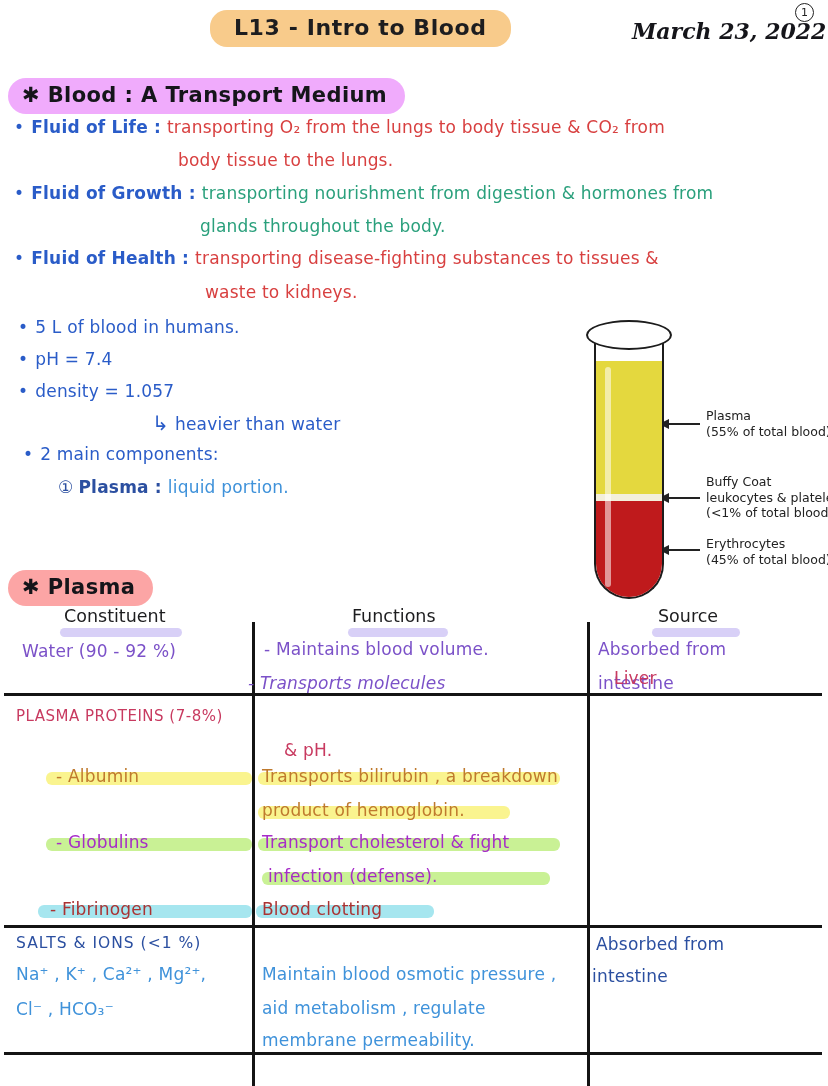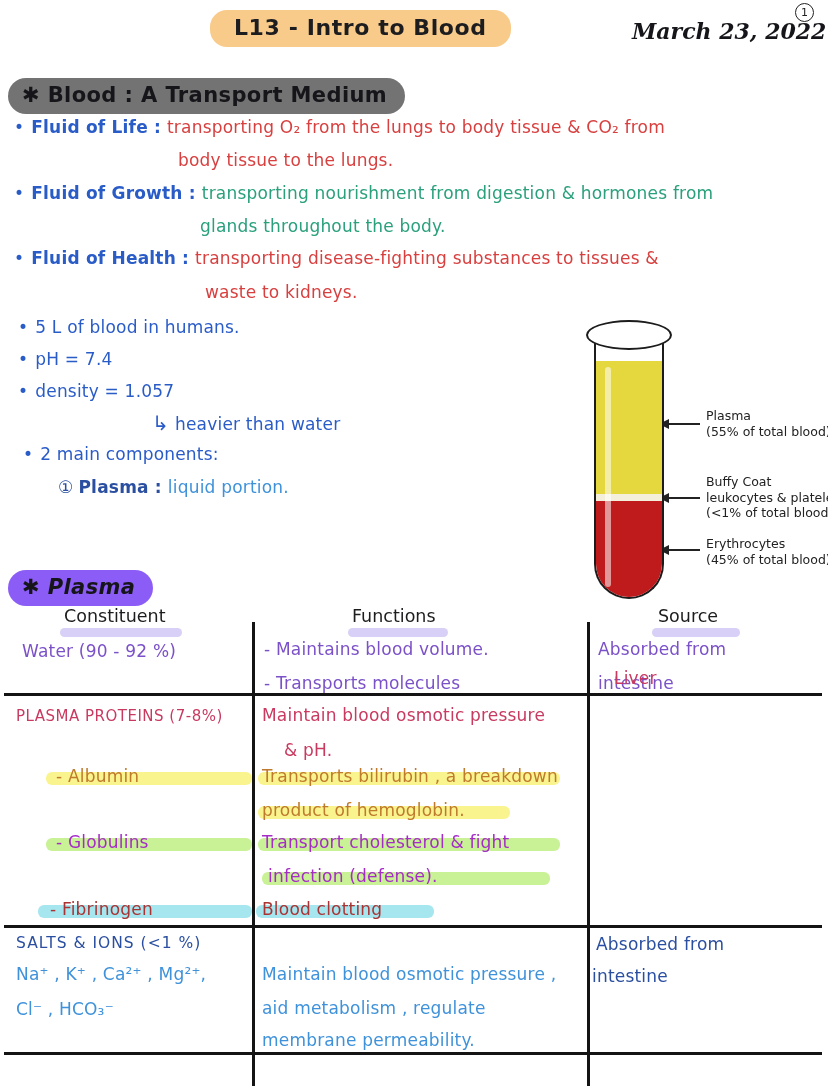--- a/index.html
+++ b/index.html
@@ -44,21 +44,21 @@
 </style>
 </head>
 <body>
 
 <div class="page">
 
   <div class="title-pill">L13 - Intro to Blood</div>
   <div class="date">March 23, 2022</div>
   <div class="pgnum">1</div>
 
-  <div class="pill" style="left:8px;top:78px;background:#737373;">✱ Blood : A Transport Medium</div>
+  <div class="pill" style="left:8px;top:78px;background:#f0abfc;">✱ Blood : A Transport Medium</div>
 
   <div class="ln" style="left:14px;top:117px;text-align:center;">
     <span class="dot c-blue">•</span><span class="lbl c-blue">Fluid of Life :</span><span class="c-red">transporting O₂ from the lungs to body tissue &amp; CO₂ from</span>
   </div>
   <div class="ln c-red" style="left:178px;top:150px;">body tissue to the lungs.</div>
 
   <div class="ln" style="left:14px;top:183px;">
     <span class="dot c-blue">•</span><span class="lbl c-blue">Fluid of Growth :</span><span class="c-green">transporting nourishment from digestion &amp; hormones from</span>
   </div>
   <div class="ln c-green" style="left:200px;top:216px;">glands throughout the body.</div>
@@ -108,43 +108,42 @@
     <div>leukocytes &amp; platelets</div>
     <div>(&lt;1% of total blood)</div>
   </div>
 
   <div class="tube-arrow" style="left:664px;top:549px;"></div>
   <div class="tube-label" style="left:706px;top:536px;">
     <div>Erythrocytes</div>
     <div>(45% of total blood)</div>
   </div>
 
-  <div class="pill" style="left:8px;top:570px;background:#8b5cf6;font-style:italic;">✱ Plasma</div>
+  <div class="pill" style="left:8px;top:570px;background:#fca5a5;">✱ Plasma</div>
 
   <div class="th" style="left:64px;top:606px;">Constituent</div>
   <div class="hl-bar" style="left:60px;top:628px;width:122px;"></div>
   <div class="th" style="left:352px;top:606px;">Functions</div>
   <div class="hl-bar" style="left:348px;top:628px;width:100px;"></div>
   <div class="th" style="left:658px;top:606px;">Source</div>
   <div class="hl-bar" style="left:652px;top:628px;width:88px;"></div>
 
   <div class="vline" style="left:252px;top:622px;height:464px;"></div>
   <div class="vline" style="left:587px;top:622px;height:464px;"></div>
   <div class="hline" style="left:4px;top:693px;width:818px;"></div>
   <div class="hline" style="left:4px;top:925px;width:818px;"></div>
   <div class="hline" style="left:4px;top:1052px;width:818px;"></div>
 
   <div class="ln c-purple tl" style="left:22px;top:641px;">Water (90 - 92 %)</div>
   <div class="ln c-purple tl" style="left:264px;top:639px;">- Maintains blood volume.</div>
-  <div class="ln c-purple tl" style="left:264px;top:673px;">- Transports molecules</div>
+  <div class="ln c-purple tl" style="left:248px;top:673px;font-style:italic;">- Transports molecules</div>
   <div class="ln c-purple tl" style="left:598px;top:639px;">Absorbed from</div>
   <div class="ln c-purple tl" style="left:598px;top:673px;">intestine</div>
 
   <div class="ln c-crimson tl" style="left:16px;top:707px;font-size:15px;letter-spacing:.5px;">PLASMA PROTEINS (7-8%)</div>
-  <div class="ln c-crimson tl" style="left:262px;top:705px;">Maintain blood osmotic pressure</div>
   <div class="ln c-crimson tl" style="left:284px;top:740px;">&amp;  pH.</div>
   <div class="ln c-crimson tl" style="left:602px;top:668px;margin-left:12px;">Liver</div>
 
   <div class="band y" style="left:46px;top:772px;width:206px;"></div>
   <div class="ln c-orange tl" style="left:56px;top:766px;">- Albumin</div>
   <div class="band y" style="left:258px;top:772px;width:302px;"></div>
   <div class="ln c-orange tl" style="left:262px;top:766px;">Transports bilirubin , a breakdown</div>
   <div class="band y" style="left:258px;top:806px;width:252px;"></div>
   <div class="ln c-orange tl" style="left:262px;top:800px;">product of hemoglobin.</div>
 

